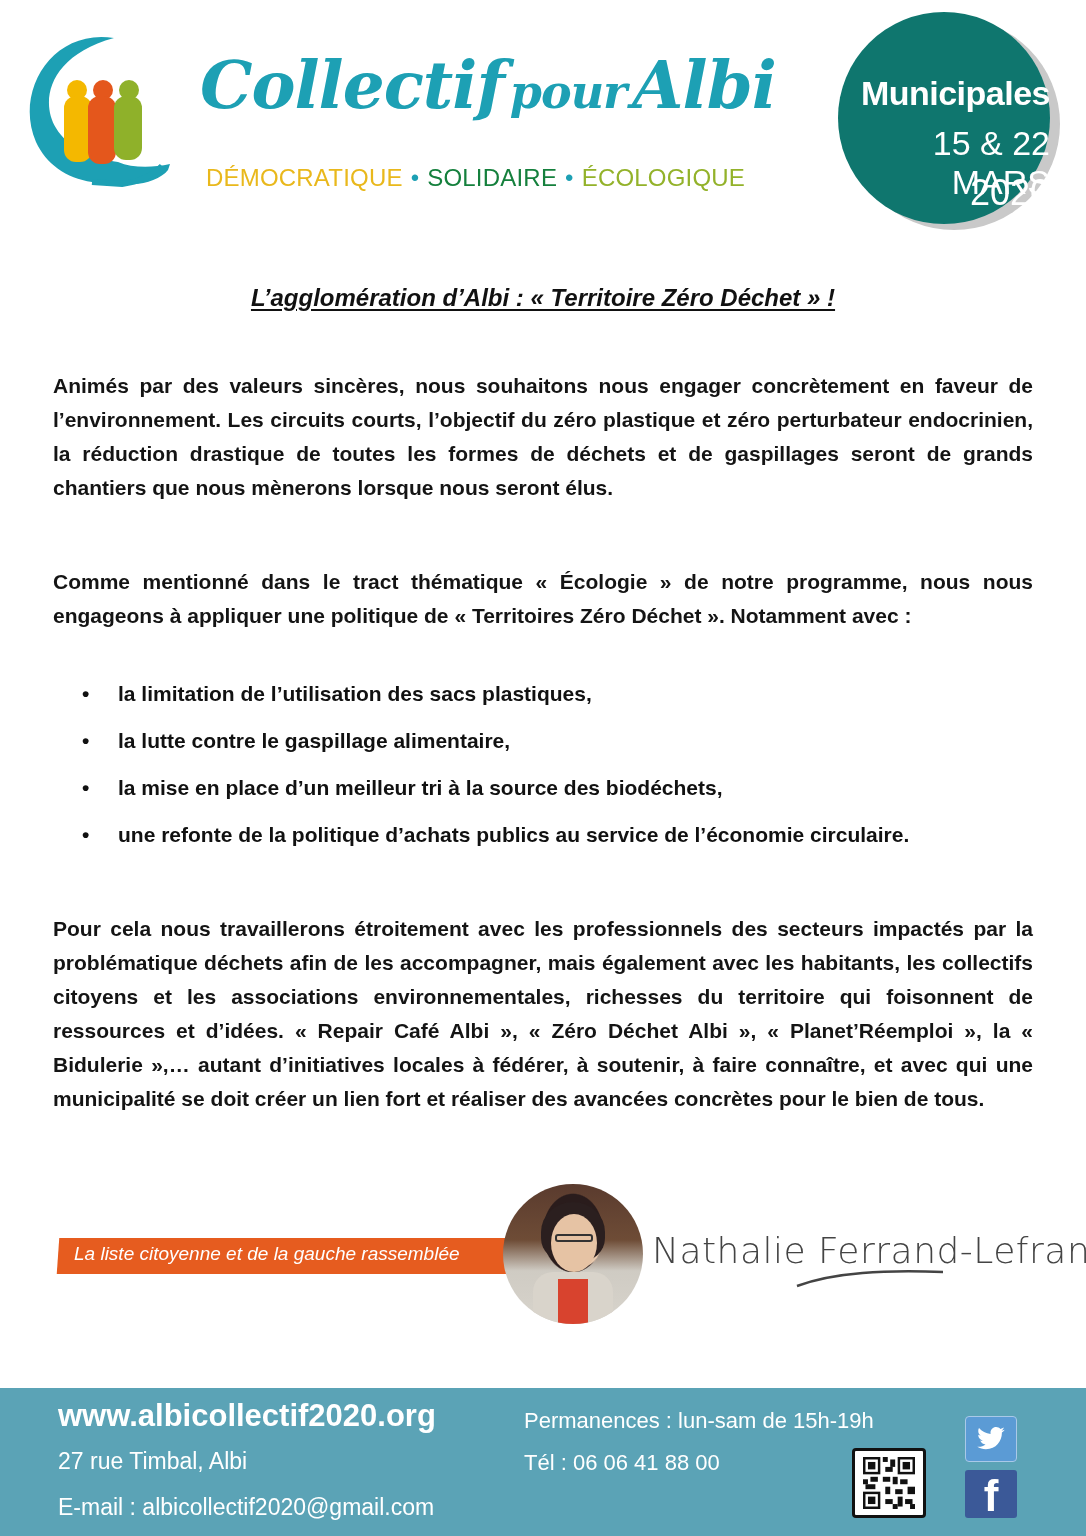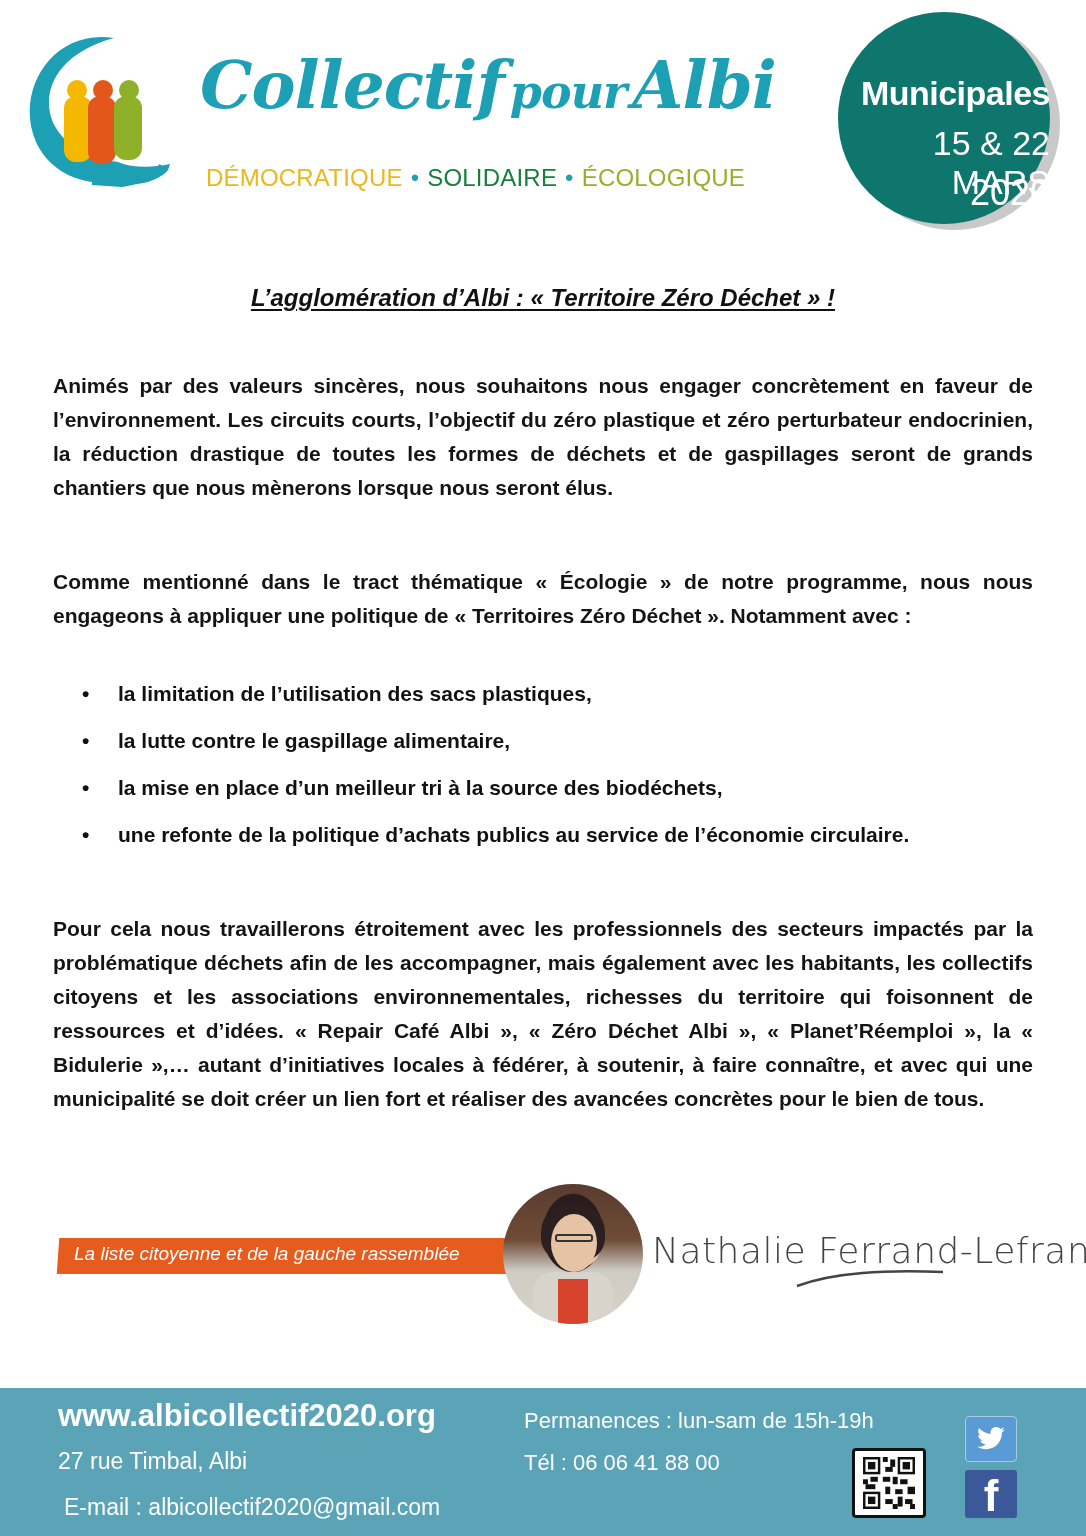--- a/index.html
+++ b/index.html
@@ -42,21 +42,21 @@
   .photo .face { position: absolute; left: 48px; top: 30px; width: 46px; height: 58px; border-radius: 50%; background: #e6c3a4; }
   .photo .hair { position: absolute; left: 38px; top: 18px; width: 64px; height: 60px; border-radius: 50% 50% 40% 40%; background: #2b1f1f; }
   .photo .glasses { position: absolute; left: 52px; top: 50px; width: 38px; height: 8px; border: 2px solid #333; border-radius: 3px; }
   .signature { position: absolute; left: 652px; top: 1230px; font-size: 36px; font-family: "DejaVu Sans", sans-serif; color: #444; white-space: nowrap; letter-spacing: 0.5px; font-weight: 300; }
   .sig-line { position: absolute; left: 795px; top: 1268px; width: 150px; height: 20px; }
 
   
   .footer { position: absolute; left: 0; top: 1388px; width: 1086px; height: 148px; background: #5ba3b6; color: #fff; padding-left: 11px; }
   .f-url { position: absolute; left: 58px; top: 10px; font-size: 31px; font-weight: bold; white-space: nowrap; }
   .f-addr { position: absolute; left: 58px; top: 60px; font-size: 23px; white-space: nowrap; }
-  .f-mail { position: absolute; left: 64px; top: 106px; font-size: 23px; white-space: nowrap; }
+  .f-mail { position: absolute; left: 58px; top: 106px; font-size: 23px; white-space: nowrap; }
   .f-perm { position: absolute; left: 524px; top: 20px; font-size: 22px; white-space: nowrap; }
   .f-tel { position: absolute; left: 524px; top: 62px; font-size: 22px; white-space: nowrap; }
   .qr { position: absolute; left: 852px; top: 60px; width: 74px; height: 70px; background: #fff; border: 3px solid #111; border-radius: 4px; padding: 6px; }
   .twitter { position: absolute; left: 965px; top: 28px; width: 52px; height: 46px; background: #5b9bd5; border: 1px solid #a9c9e8; border-radius: 4px; display: flex; align-items: center; justify-content: center; }
   .facebook { position: absolute; left: 965px; top: 82px; width: 52px; height: 48px; background: #3b5998; border-radius: 3px; display: flex; align-items: flex-end; justify-content: center; color: #fff; font-size: 44px; font-weight: bold; line-height: 1; }
 </style>
 </head>
 <body>
 
 <div class="header">

